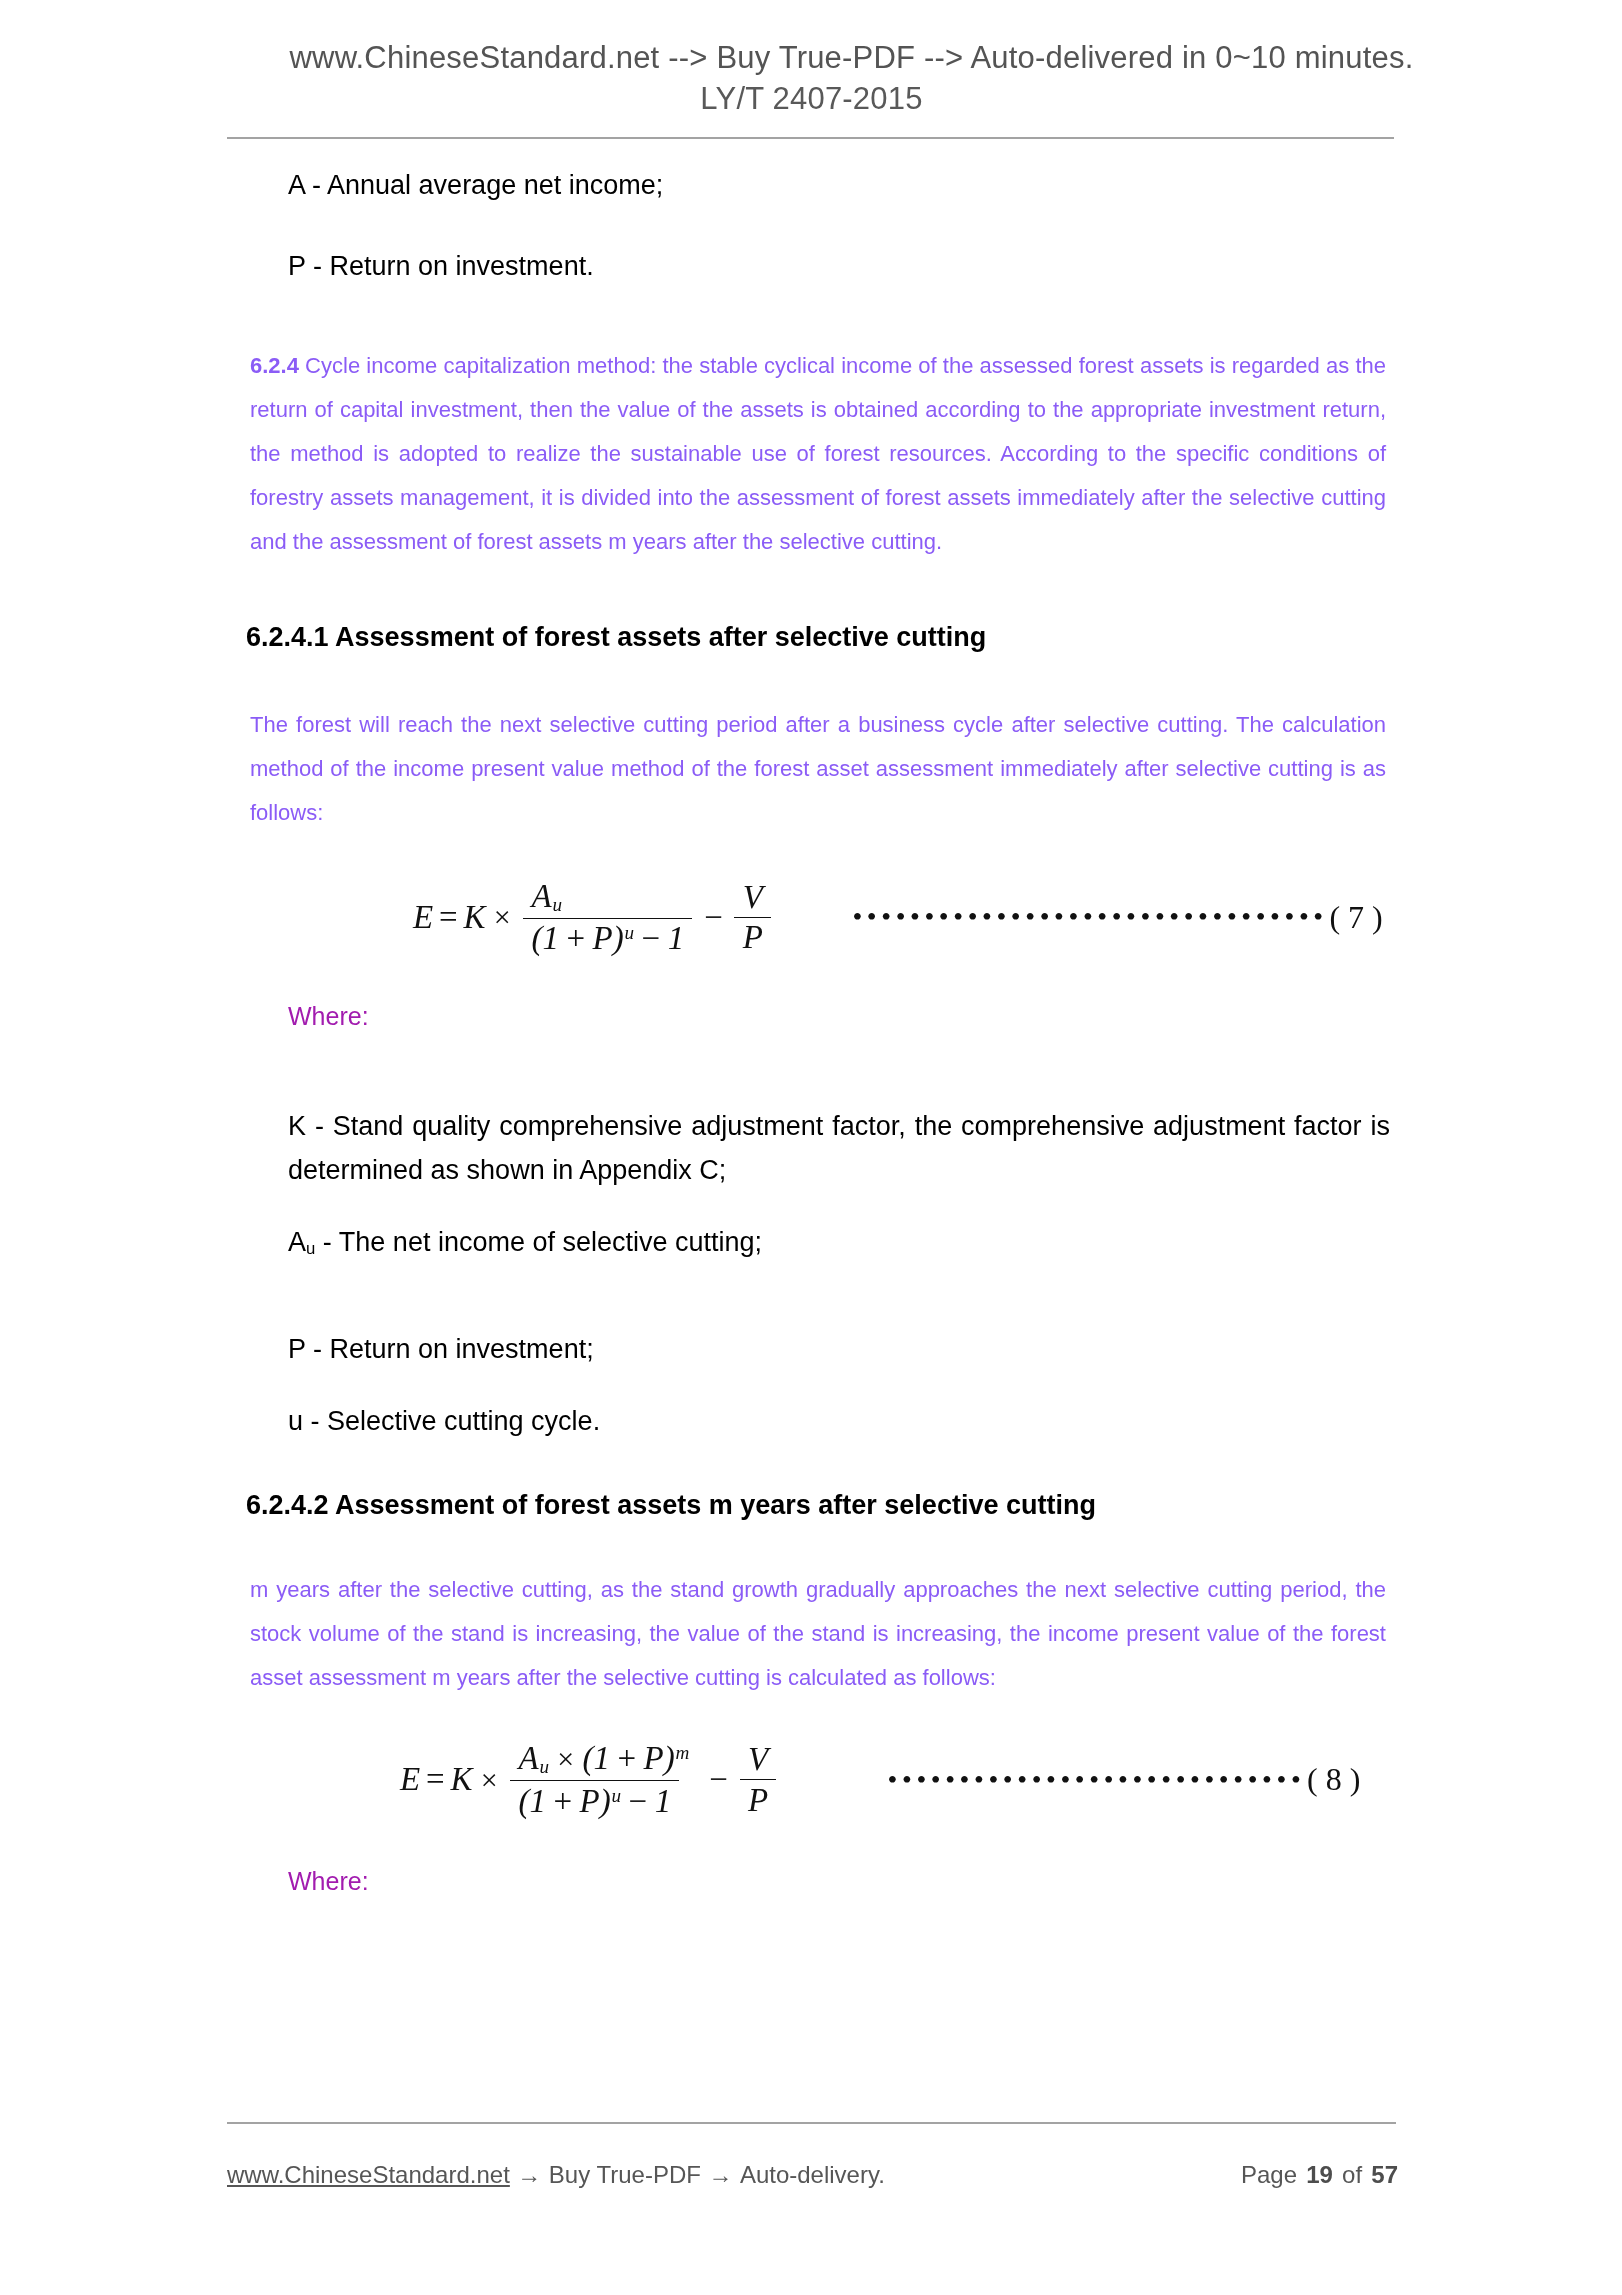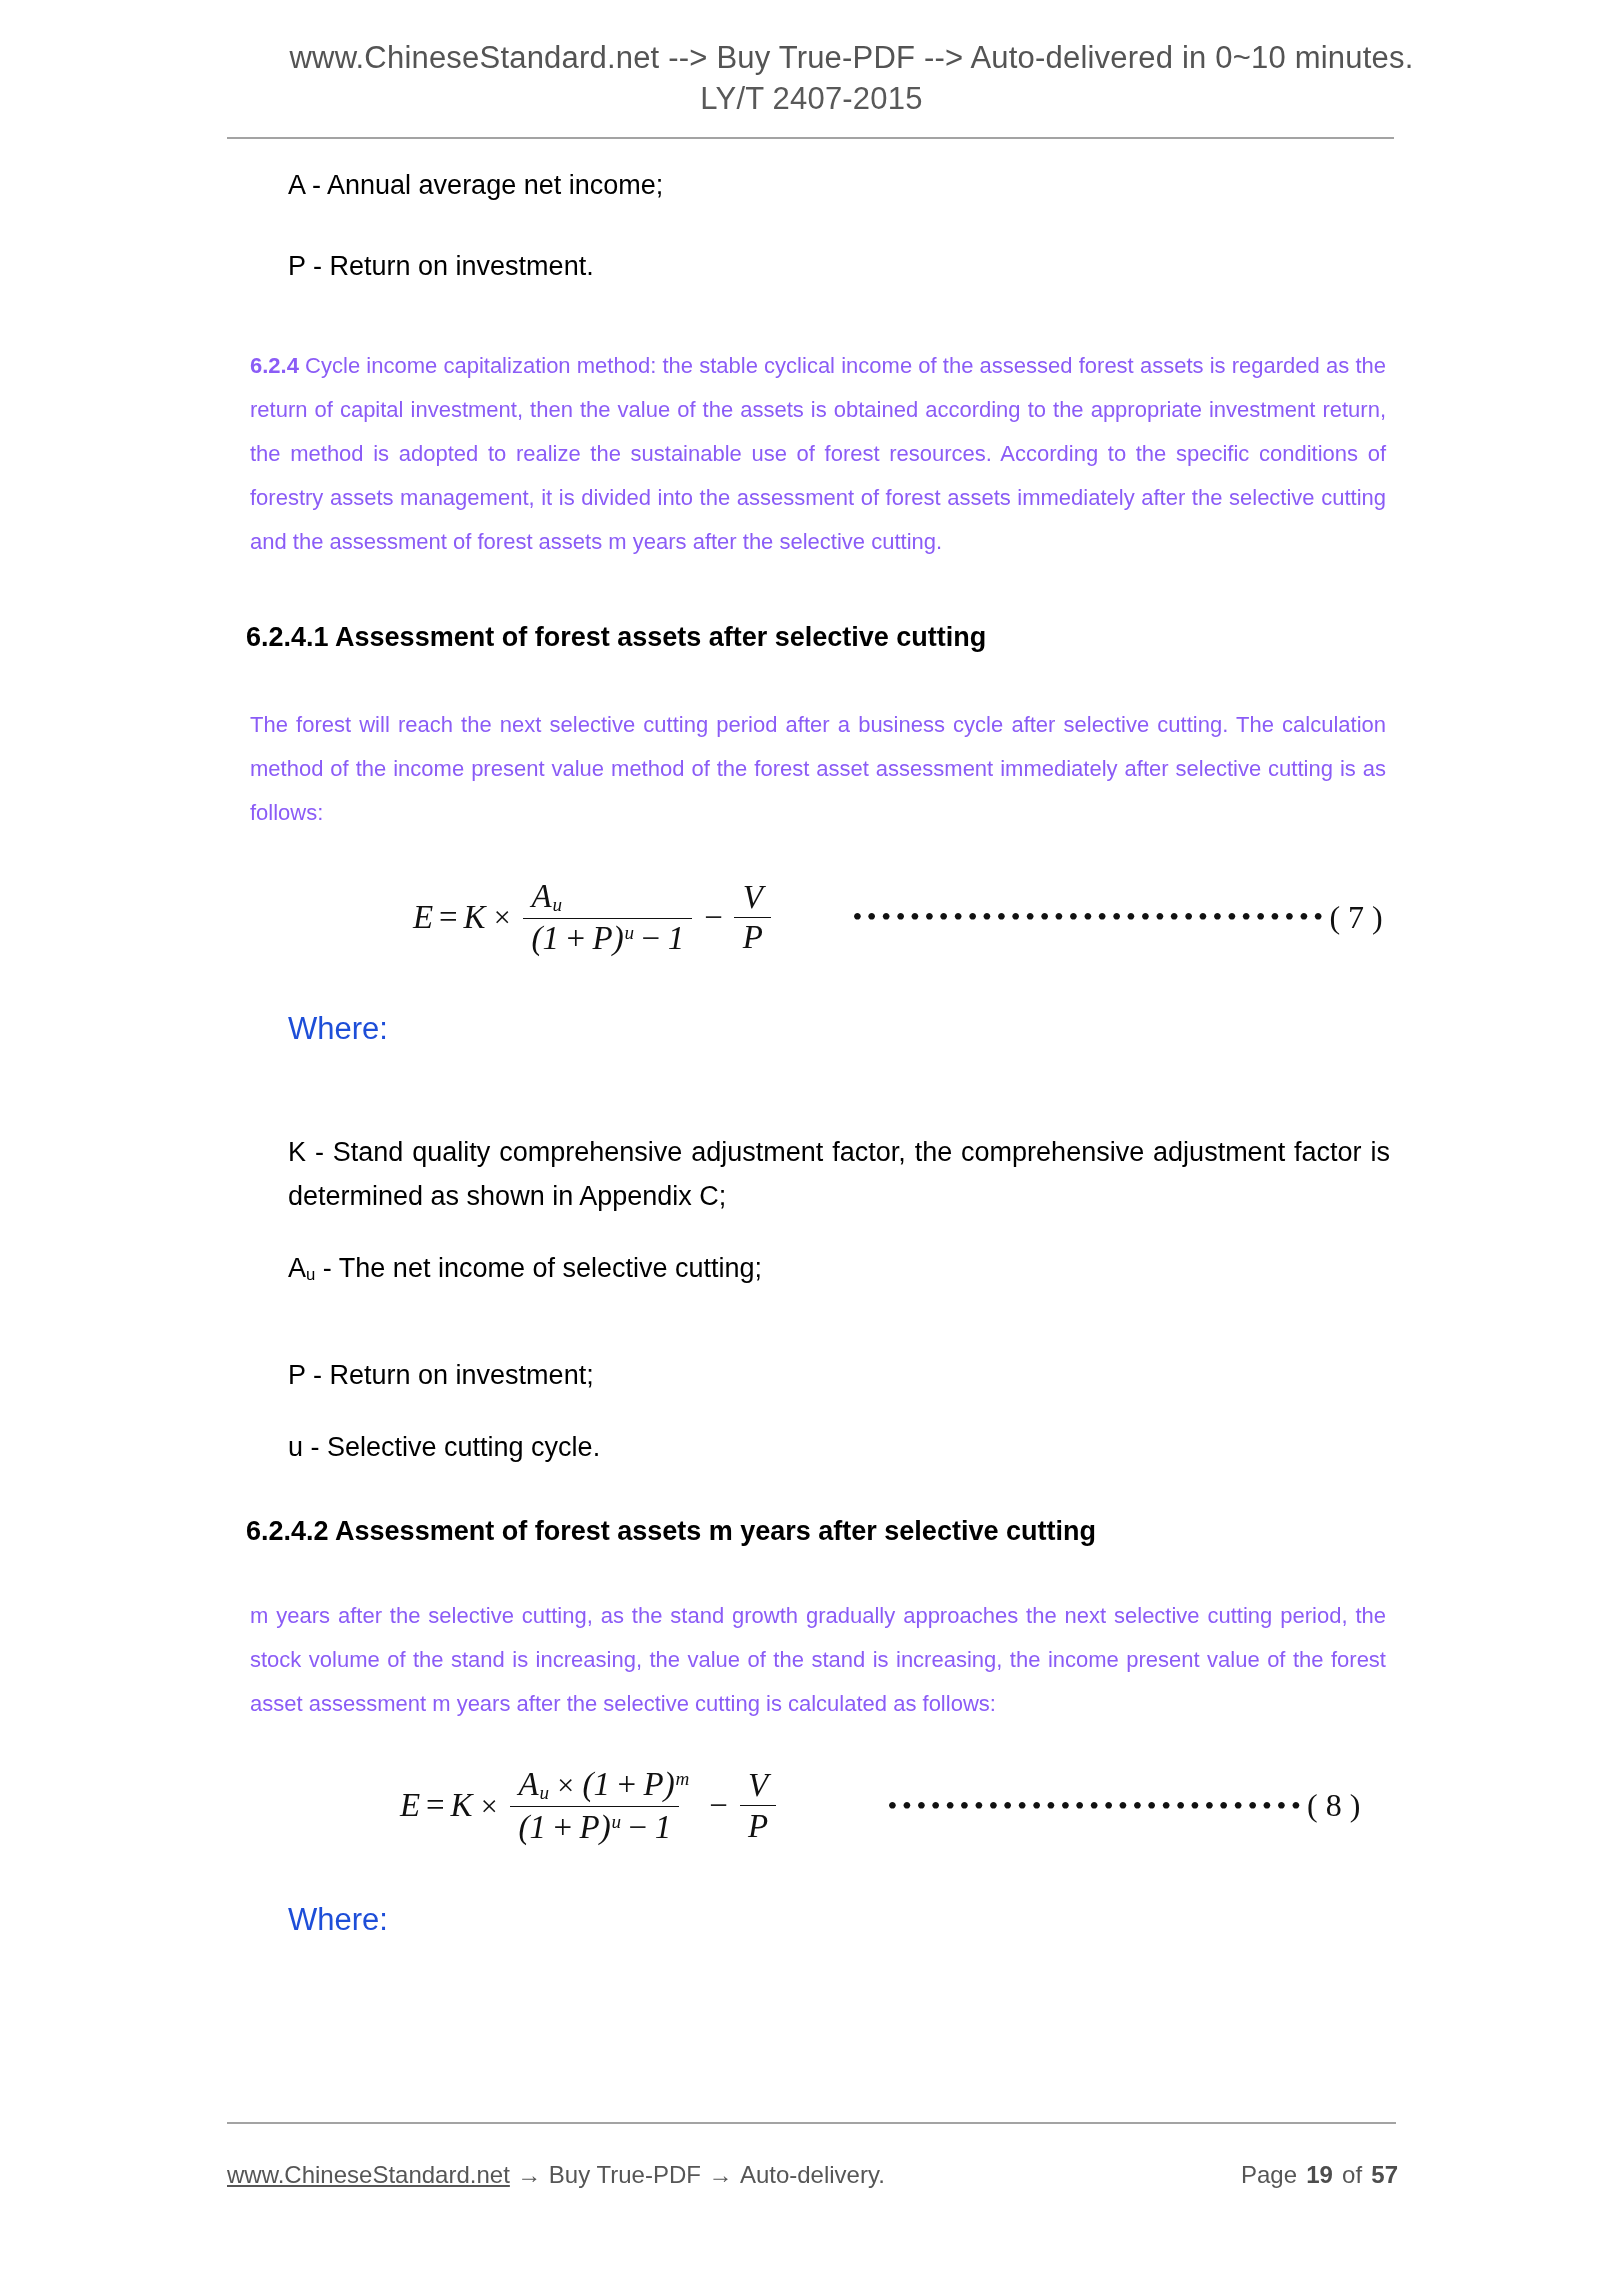--- a/index.html
+++ b/index.html
@@ -80,25 +80,25 @@
     line-height: 44px;
     text-align: justify;
     text-justify: inter-word;
     margin: 0;
     margin-left: 42px;
     color: #000;
   }
   .defn.nojust { text-align: left; }
 
   .where {
-    font-size: 31px;
+    font-size: 25px;
     line-height: 44px;
-    margin: 14px;
+    margin: 1px;
     margin-left: 42px;
-    color: #1d4ed8;
+    color: #a21caf;
   }
 
   .heading {
     font-size: 27px;
     line-height: 44px;
     font-weight: bold;
     margin: 0;
     color: #000;
   }
 

